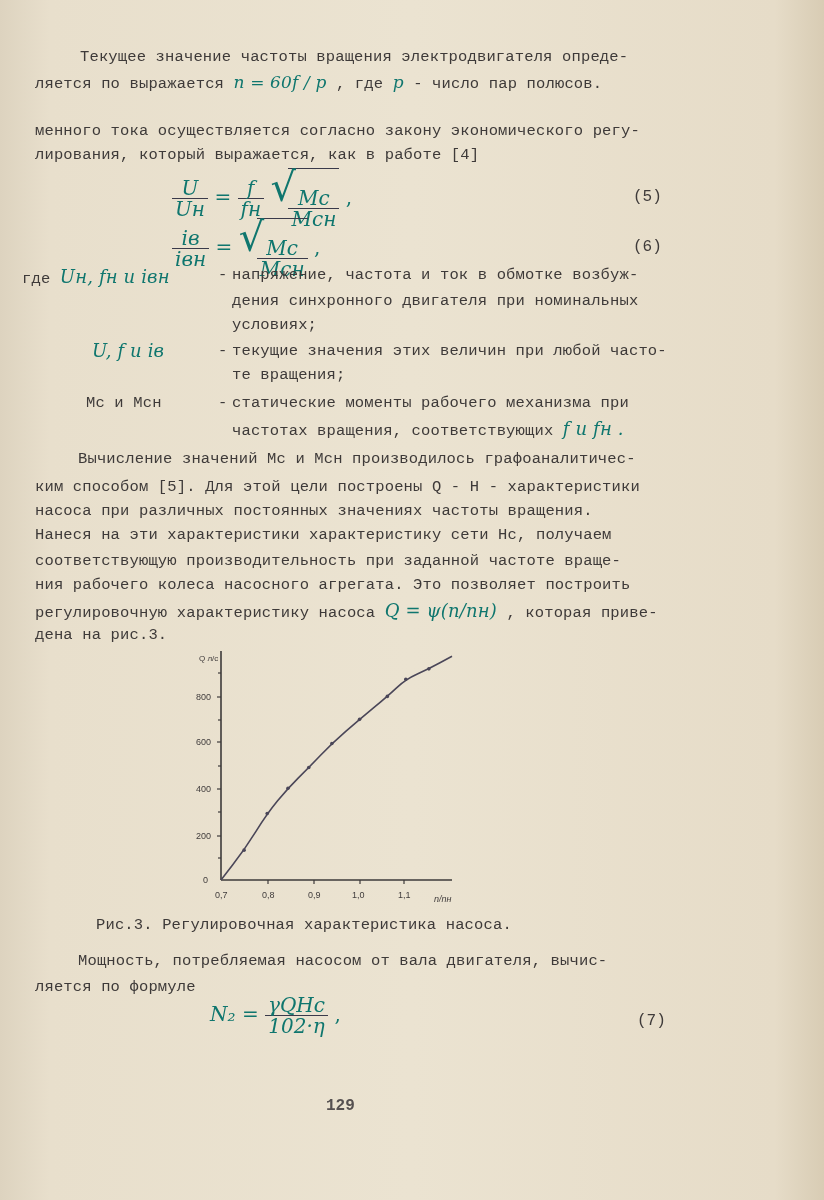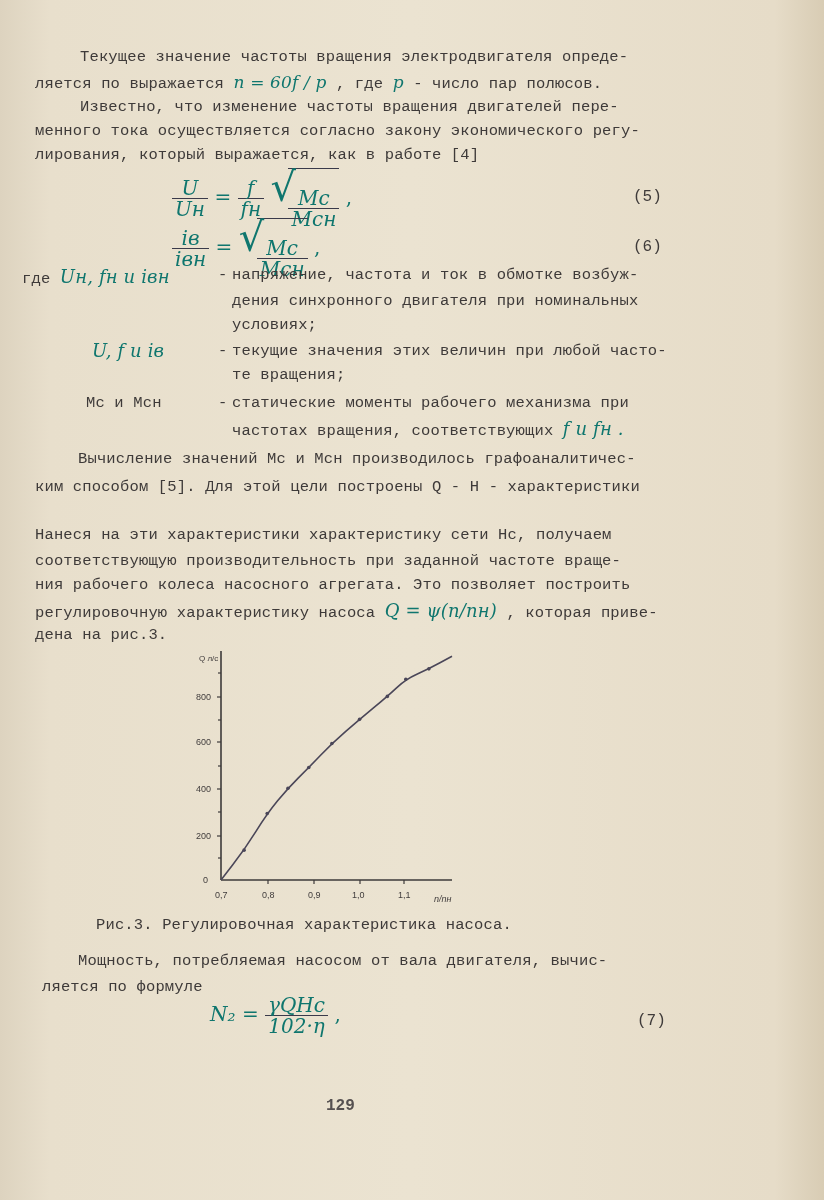--- a/index.html
+++ b/index.html
@@ -35,21 +35,20 @@
 
   <div class="line" style="left:80px;top:48px;">Текущее значение частоты вращения электродвигателя опреде-</div>
   <div class="line" style="left:35px;top:72px;">
     <span>ляется по выражается</span>
     <span class="math" style="font-size:17px;">n = 60f / p</span>
     <span>, где</span>
     <span class="math" style="font-size:17px;">p</span>
     <span>- число пар полюсов.</span>
   </div>
 
-  <div class="line" style="left:80px;top:98px;">Известно, что изменение частоты вращения двигателей пере-</div>
   <div class="line" style="left:35px;top:122px;">менного тока осуществляется согласно закону экономического регу-</div>
   <div class="line" style="left:35px;top:146px;">лирования, который выражается, как в работе [4]</div>
 
   <div class="eq math" style="left:172px;top:168px;">
     <span class="frac">
       <span class="num">U</span>
       <span class="den">Uн</span>
     </span>
     <span style="font-style:normal;">=</span>
     <span class="frac">
@@ -105,20 +104,21 @@
   <div class="line" style="left:86px;top:394px;">Mс и Mсн</div>
   <div class="line" style="left:218px;top:394px;">-</div>
   <div class="line" style="left:232px;top:394px;">статические моменты рабочего механизма при</div>
   <div class="line" style="left:232px;top:418px;">
     <span>частотах вращения, соответствующих</span>
     <span class="math" style="font-size:18px;text-align:center;">f и fн .</span>
   </div>
 
   <div class="line" style="left:78px;top:450px;">Вычисление значений Mс и Mсн производилось графоаналитичес-</div>
   <div class="line" style="left:35px;top:478px;">ким способом [5]. Для этой цели построены Q - H - характеристики</div>
+  <div class="line" style="left:35px;top:502px;">насоса при различных постоянных значениях частоты вращения.</div>
   <div class="line" style="left:35px;top:526px;">Нанеся на эти характеристики характеристику сети Hс, получаем</div>
   <div class="line" style="left:35px;top:552px;">соответствующую производительность при заданной частоте враще-</div>
   <div class="line" style="left:35px;top:576px;">ния рабочего колеса насосного агрегата. Это позволяет построить</div>
   <div class="line" style="left:35px;top:600px;">
     <span>регулировочную характеристику насоса</span>
     <span class="math" style="font-size:18px;">Q = ψ(n/nн)</span>
     <span>, которая приве-</span>
   </div>
   <div class="line" style="left:35px;top:626px;">дена на рис.3.</div>
 
@@ -172,21 +172,21 @@
           <circle cx="387.32000000000005" cy="696.4" r="1.8" fill="#4a4658"></circle>
           <circle cx="405.80000000000007" cy="679.1875" r="1.8" fill="#4a4658"></circle>
           <circle cx="428.9" cy="668.86" r="1.8" fill="#4a4658"></circle>
         </g>
     </svg>
   </div>
 
   <div class="line caption" style="left:96px;top:916px;">Рис.3. Регулировочная характеристика насоса.</div>
 
   <div class="line" style="left:78px;top:952px;">Мощность, потребляемая насосом от вала двигателя, вычис-</div>
-  <div class="line" style="left:42px;top:978px;">ляется по формуле</div>
+  <div class="line" style="left:35px;top:978px;">ляется по формуле</div>
 
   <div class="eq math" style="left:210px;top:995px;">
     <span>N₂</span>
     <span style="font-style:normal;">=</span>
     <span class="frac">
       <span class="num">γQHс</span>
       <span class="den">102·η</span>
     </span>
     <span style="font-style:normal;">,</span>
   </div>

